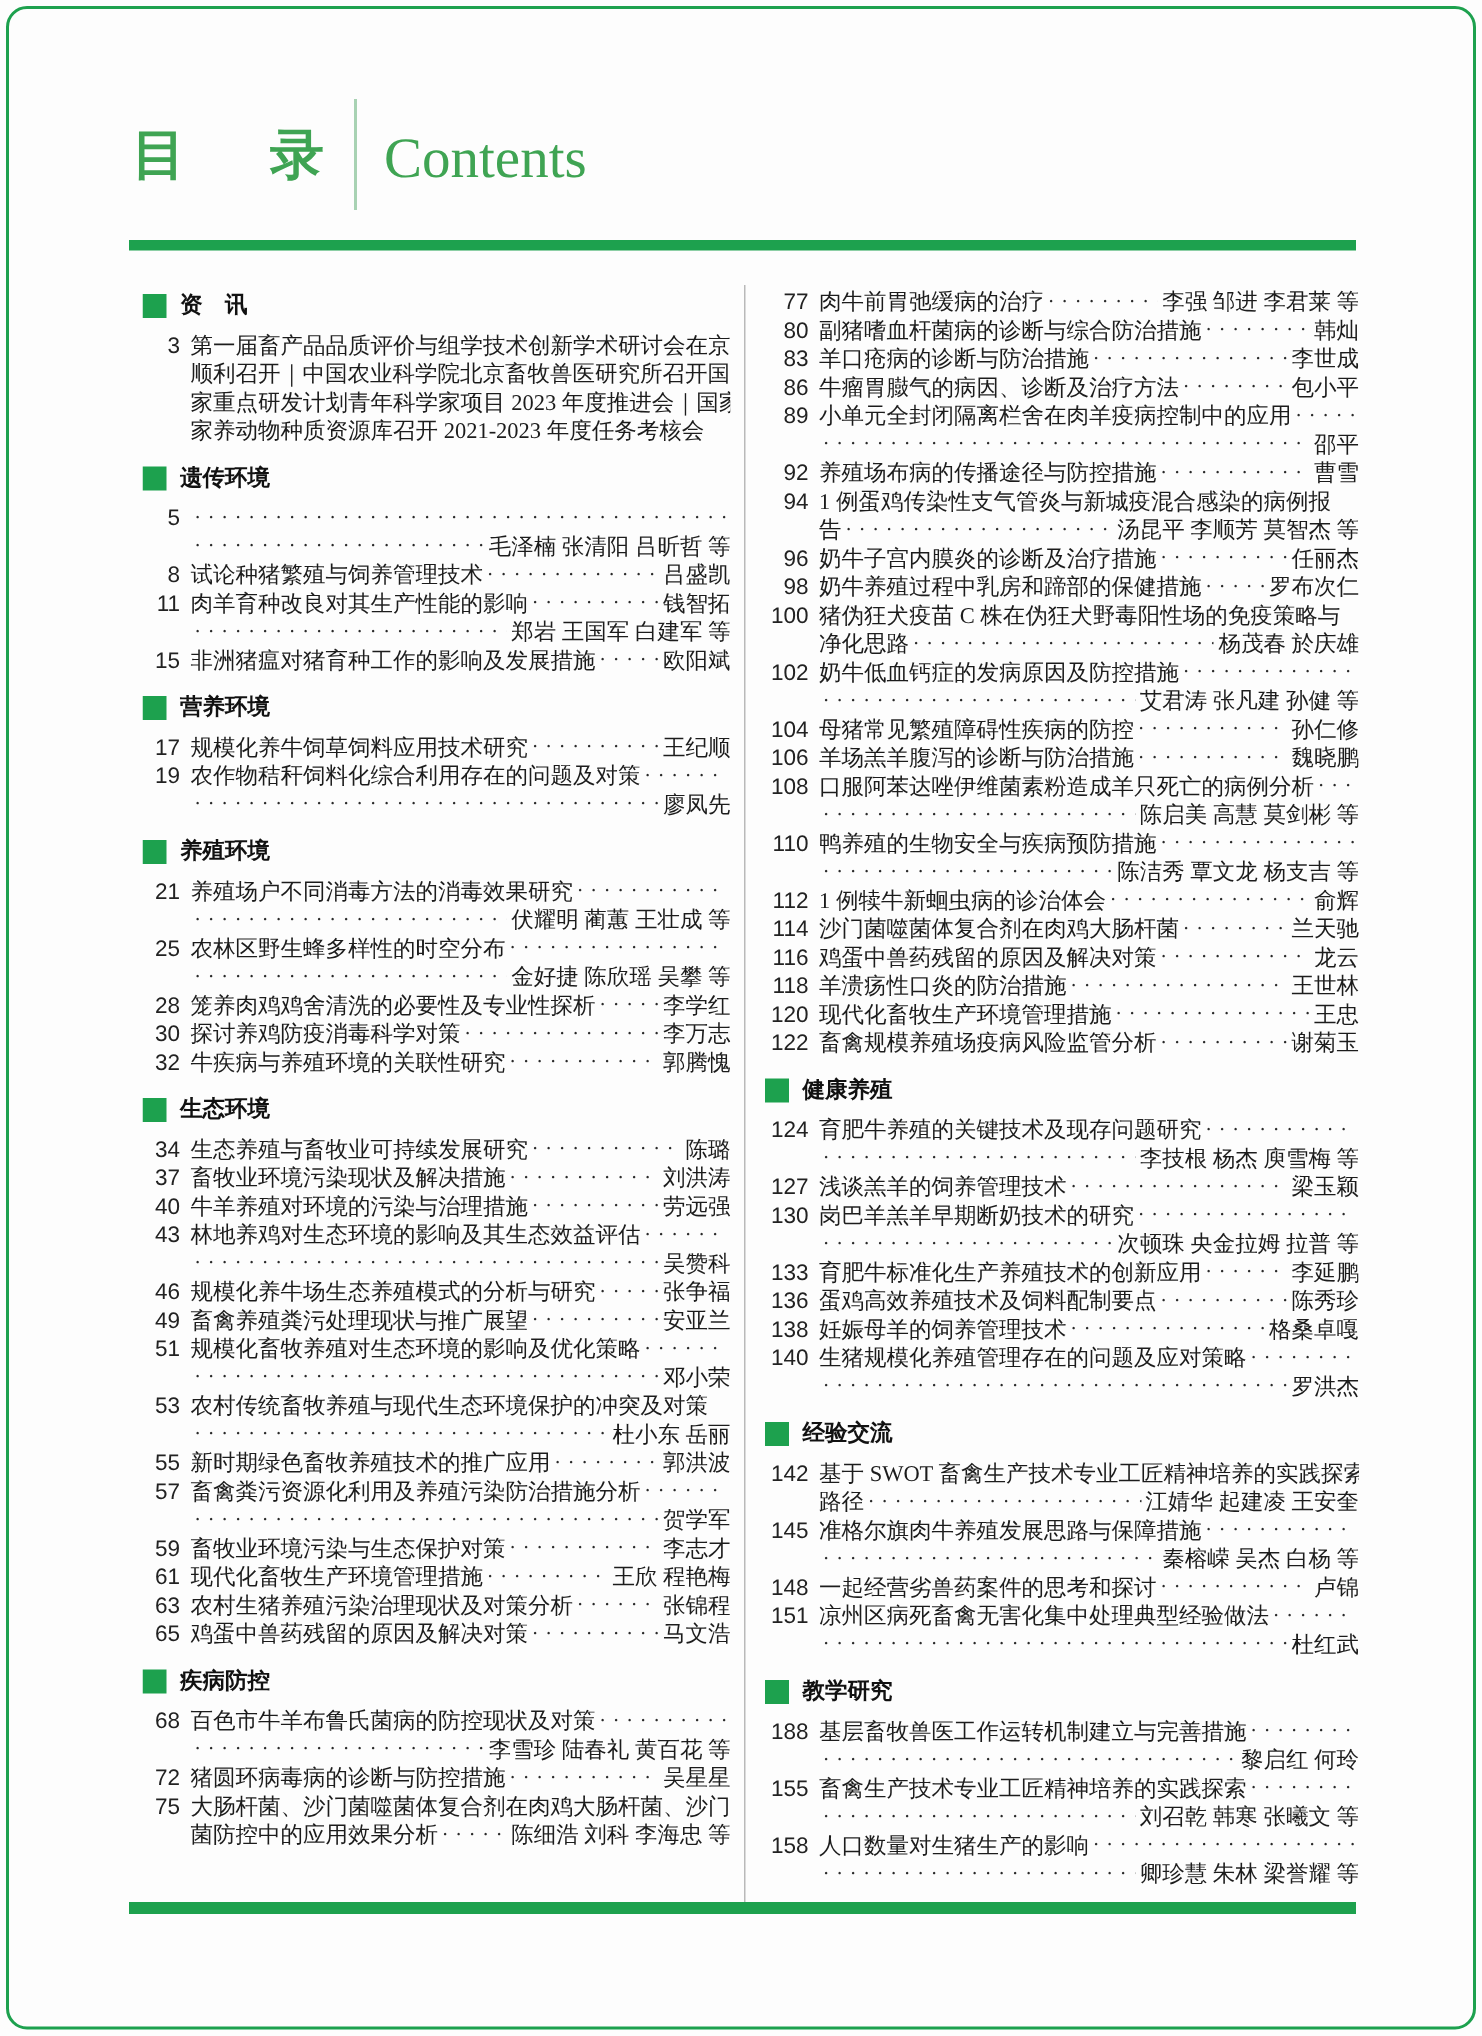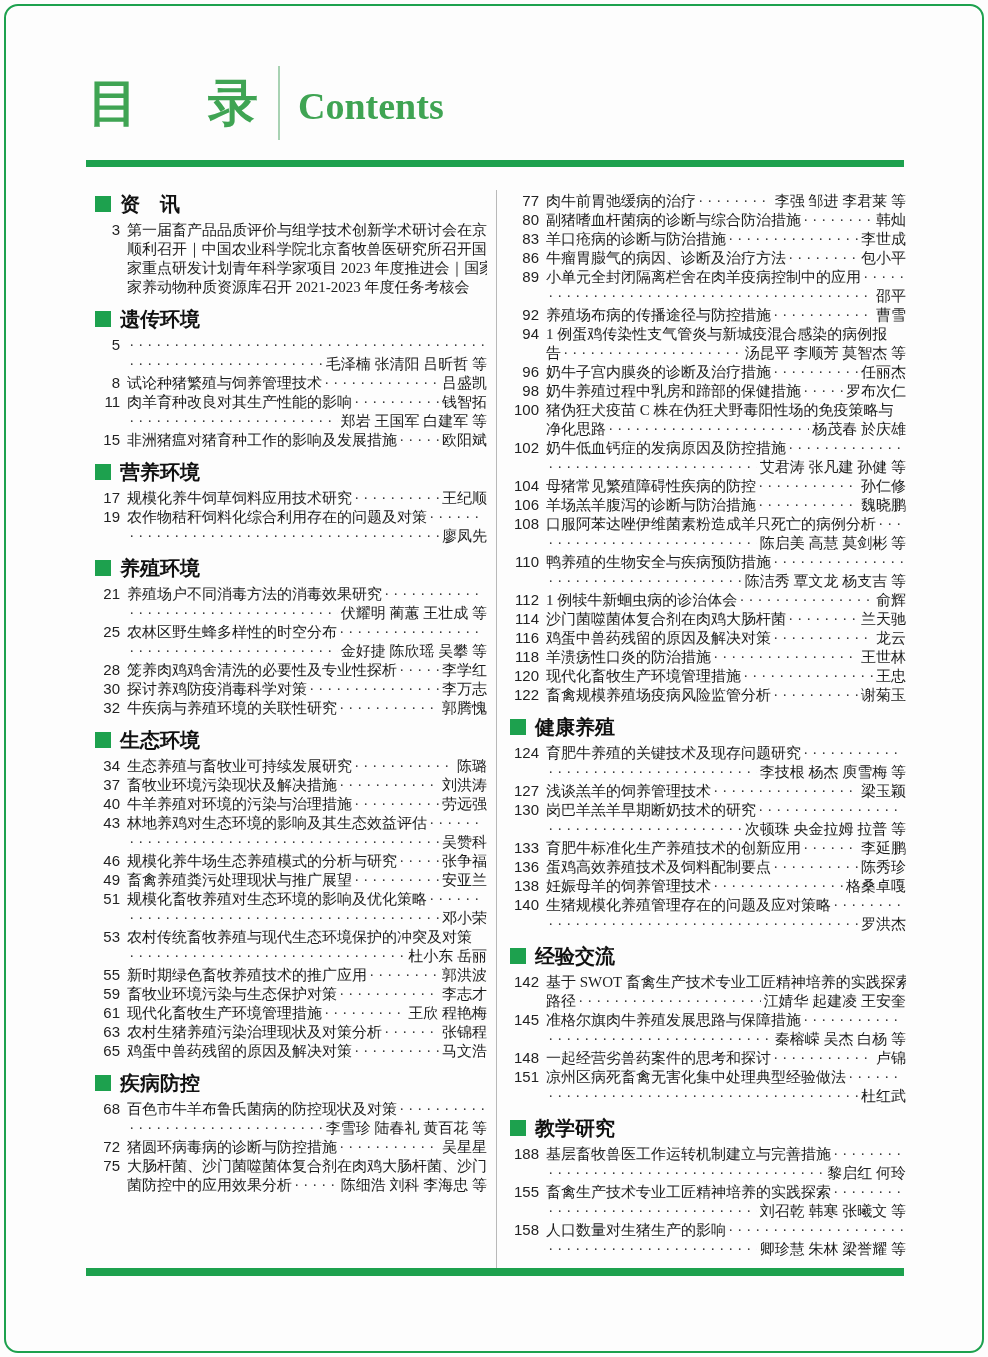--- a/index.html
+++ b/index.html
@@ -1,35 +1,35 @@
 <!DOCTYPE html>
 <html><head>
 <meta charset="utf-8">
 <style>
   html,body{margin:0;padding:0;background:#fdfdfd;}
   body{width:988px;height:1357px;position:relative;font-family:"Liberation Serif","DejaVu Serif",serif;color:#1c1c1c;overflow:hidden;}
   .page-border{position:absolute;inset:4px;border:2px solid #1da14e;border-radius:14px;pointer-events:none;}
   
   .toc-header{position:absolute;left:88px;top:66px;display:flex;align-items:center;}
-  .title-cn{font-size:50px;font-weight:bold;color:#3fa453;letter-spacing:10px;line-height:1;}
+  .title-cn{font-size:36px;font-weight:bold;color:#3fa453;letter-spacing:10px;line-height:1;}
   .header-divider{width:2px;height:74px;background:#a8d2b3;margin:0 18px 0 10px;}
-  .title-en{font-size:38px;font-weight:bold;color:#3fa453;line-height:1;padding-top:6px;}
+  .title-en{font-size:38px;font-weight:normal;color:#3fa453;line-height:1;padding-top:6px;}
   .rule{position:absolute;left:86px;width:818px;background:#1da14e;}
   .rule-top{top:160px;height:7px;}
   .rule-bottom{top:1268px;height:8px;}
   .col-divider{position:absolute;left:496px;top:190px;width:1px;height:1078px;background:#b9b9b9;}
   
   .col{position:absolute;top:192px;overflow:hidden;}
   #col0{left:95px;width:392px;}
   #col1{left:510px;width:396px;}
   
   .section-header{display:flex;align-items:center;gap:9px;margin:12px 0 7px;line-height:20px;}
   .section:first-child .section-header{margin-top:2px;}
   .sq{width:16px;height:16px;background:#1da14e;flex:0 0 auto;}
-  .section-title{font-family:"Liberation Sans","DejaVu Sans",sans-serif;font-weight:bold;font-size:20px;color:#111;}
+  .section-title{font-family:"Liberation Sans","DejaVu Sans",sans-serif;font-weight:bold;font-size:15px;color:#111;}
   
   .line{display:flex;align-items:baseline;height:19px;white-space:nowrap;}
   .num{flex:0 0 auto;text-align:right;font-family:"Liberation Sans","DejaVu Sans",sans-serif;font-size:15px;color:#222;padding-right:7px;}
   #col0 .num{width:25px;}
   #col1 .num{width:29px;}
   .txt{font-size:15px;flex:0 1 auto;overflow:hidden;}
   .leader{flex:1 1 8px;min-width:8px;overflow:hidden;position:relative;height:14px;margin:0 3px;}
   .leader::after{content:". . . . . . . . . . . . . . . . . . . . . . . . . . . . . . . . . . . . . . . . . . . . . . . . . . . . . . . . . . . . . . . .";position:absolute;left:0;bottom:0;font-size:14px;letter-spacing:1px;color:#2a2a2a;}
   .authors{flex:0 0 auto;font-size:15px;color:#1c1c1c;}
 </style>
@@ -283,20 +283,32 @@
       <div class="article">
         <div class="line">
           <span class="num">55</span>
           <span class="txt">新时期绿色畜牧养殖技术的推广应用</span>
           <span class="leader"></span>
           <span class="authors">郭洪波</span>
         </div>
       </div>
       <div class="article">
         <div class="line">
+          <span class="num">57</span>
+          <span class="txt">畜禽粪污资源化利用及养殖污染防治措施分析</span>
+          <span class="leader"></span>
+        </div>
+        <div class="line">
+          <span class="num"></span>
+          <span class="leader"></span>
+          <span class="authors">贺学军</span>
+        </div>
+      </div>
+      <div class="article">
+        <div class="line">
           <span class="num">59</span>
           <span class="txt">畜牧业环境污染与生态保护对策</span>
           <span class="leader"></span>
           <span class="authors">李志才</span>
         </div>
       </div>
       <div class="article">
         <div class="line">
           <span class="num">61</span>
           <span class="txt">现代化畜牧生产环境管理措施</span>

